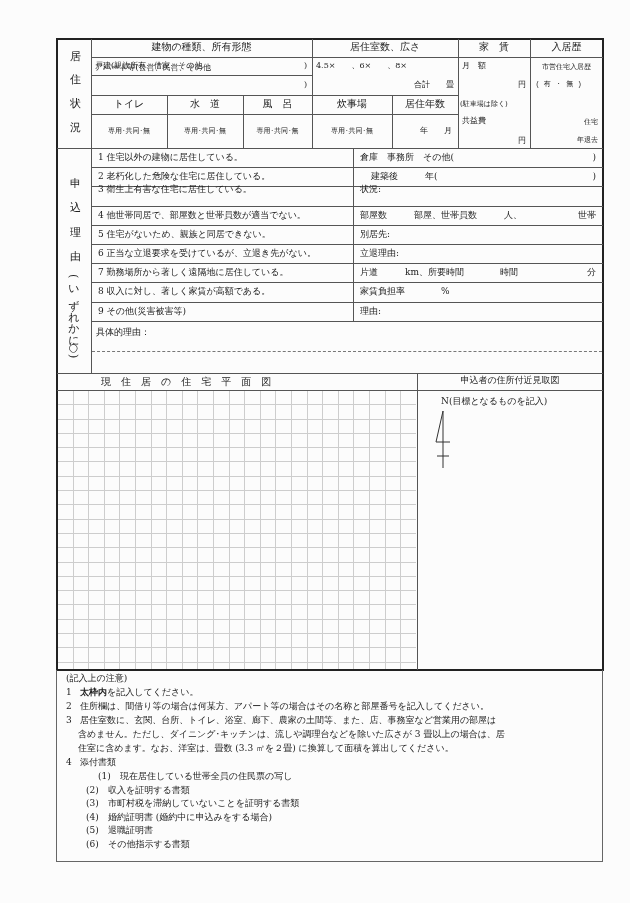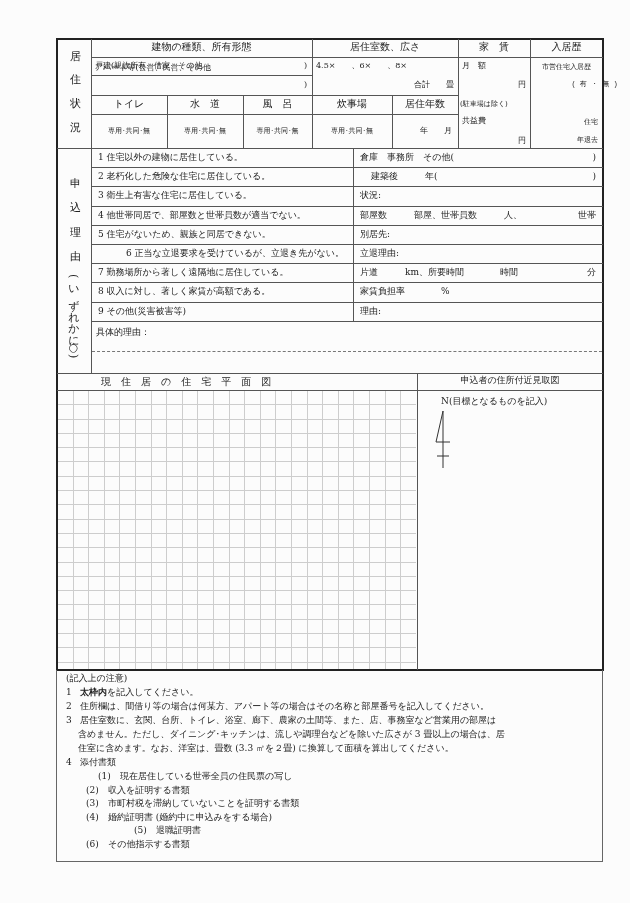--- a/index.html
+++ b/index.html
@@ -66,21 +66,21 @@
 <div class="t s8" style="left:316px;top:62px;">4.5×　　、6×　　、8×</div>
 <div class="t s8 right" style="left:380px;top:81px;width:74px;">合計　　畳</div>
 
 <div class="t s8" style="left:462px;top:62px;">月　額</div>
 <div class="t s8 right" style="left:500px;top:81px;width:26px;">円</div>
 <div class="t" style="left:460px;top:101px;font-size:7px;">(駐車場は除く)</div>
 <div class="t s8" style="left:462px;top:117px;">共益費</div>
 <div class="t s8 right" style="left:500px;top:137px;width:26px;">円</div>
 
 <div class="t center" style="left:530px;top:64px;width:73px;font-size:7px;">市営住宅入居歴</div>
-<div class="t center" style="left:530px;top:81px;width:57px;font-size:7px;padding-left:36px;">( 有 ・ 無 )</div>
+<div class="t center" style="left:530px;top:81px;width:57px;font-size:7px;">( 有 ・ 無 )</div>
 <div class="t right" style="left:540px;top:119px;width:58px;font-size:7px;">住宅</div>
 <div class="t right" style="left:540px;top:137px;width:58px;font-size:7px;">年退去</div>
 
 <div class="t s10 center" style="left:91px;top:100px;width:76px;">トイレ</div>
 <div class="t s10 center" style="left:167px;top:100px;width:76px;">水　道</div>
 <div class="t s10 center" style="left:243px;top:100px;width:69px;">風　呂</div>
 <div class="t s10 center" style="left:312px;top:100px;width:80px;">炊事場</div>
 <div class="t s10 center" style="left:392px;top:100px;width:66px;">居住年数</div>
 
 <div class="t center" style="left:91px;top:128px;width:76px;font-size:7px;">専用･共同･無</div>
@@ -105,40 +105,40 @@
       <div class="t s9" style="left: 268px; top: 5px;">倉庫　事務所　その他(</div>
       <div class="t s9 right" style="left: 440px; width: 64px; top: 5px;">)</div>
     </div>
     <div class="hl" style="left: 91px; top: 167px; width: 512px;"></div>
     <div class="abs" style="left: 92px; top: 167px; width: 510px; height: 19px;">
       <div class="t s9" style="left: 6px; top: 5px;">2 老朽化した危険な住宅に居住している。</div>
       <div class="t s9" style="left: 268px; top: 5px; padding-left: 11px;">建築後　　　年(</div>
       <div class="t s9 right" style="left: 440px; width: 64px; top: 5px;">)</div>
     </div>
     <div class="hl" style="left: 91px; top: 186px; width: 512px;"></div>
-    <div class="abs" style="left: 92px; top: 186px; width: 510px; height: 19px;">
+    <div class="abs" style="left: 92px; top: 180px; width: 510px; height: 19px;">
       <div class="t s9" style="left: 6px; top: 5px;">3 衛生上有害な住宅に居住している。</div>
       <div class="t s9" style="left: 268px; top: 5px;">状況:</div>
       <div class="t s9 right" style="left: 440px; width: 64px; top: 5px;"></div>
     </div>
     <div class="hl" style="left: 91px; top: 206px; width: 512px;"></div>
     <div class="abs" style="left: 92px; top: 206px; width: 510px; height: 19px;">
       <div class="t s9" style="left: 6px; top: 5px;">4 他世帯同居で、部屋数と世帯員数が適当でない。</div>
       <div class="t s9" style="left: 268px; top: 5px;">部屋数　　　部屋、世帯員数　　　人、</div>
       <div class="t s9 right" style="left: 440px; width: 64px; top: 5px;">世帯</div>
     </div>
     <div class="hl" style="left: 91px; top: 225px; width: 512px;"></div>
     <div class="abs" style="left: 92px; top: 225px; width: 510px; height: 19px;">
       <div class="t s9" style="left: 6px; top: 5px;">5 住宅がないため、親族と同居できない。</div>
       <div class="t s9" style="left: 268px; top: 5px;">別居先:</div>
       <div class="t s9 right" style="left: 440px; width: 64px; top: 5px;"></div>
     </div>
     <div class="hl" style="left: 91px; top: 244px; width: 512px;"></div>
     <div class="abs" style="left: 92px; top: 244px; width: 510px; height: 19px;">
-      <div class="t s9" style="left: 6px; top: 5px; margin-left: 28px;">6 正当な立退要求を受けているが、立退き先がない。</div>
+      <div class="t s9" style="left: 6px; top: 5px;">6 正当な立退要求を受けているが、立退き先がない。</div>
       <div class="t s9" style="left: 268px; top: 5px;">立退理由:</div>
       <div class="t s9 right" style="left: 440px; width: 64px; top: 5px;"></div>
     </div>
     <div class="hl" style="left: 91px; top: 263px; width: 512px;"></div>
     <div class="abs" style="left: 92px; top: 263px; width: 510px; height: 19px;">
       <div class="t s9" style="left: 6px; top: 5px;">7 勤務場所から著しく遠隔地に居住している。</div>
       <div class="t s9" style="left: 268px; top: 5px;">片道　　　km、所要時間　　　　時間</div>
       <div class="t s9 right" style="left: 440px; width: 64px; top: 5px;">分</div>
     </div>
     <div class="hl" style="left: 91px; top: 282px; width: 512px;"></div>
@@ -182,15 +182,15 @@
     <div class="t s9" style="top: 716px; left: 66px;"><span style="display: inline-block; width: 14px;">3</span><span>居住室数に、玄関、台所、トイレ、浴室、廊下、農家の土間等、また、店、事務室など営業用の部屋は</span></div>
     <div class="t s9" style="top: 730px; left: 78px;"><span>含めません。ただし、ダイニング･キッチンは、流しや調理台などを除いた広さが 3 畳以上の場合は、居</span></div>
     <div class="t s9" style="top: 744px; left: 78px;"><span>住室に含めます。なお、洋室は、畳数 (3.3 ㎡を２畳) に換算して面積を算出してください。</span></div>
     <div class="t s9" style="top: 758px; left: 66px;"><span style="display: inline-block; width: 14px;">4</span><span>添付書類</span></div>
   </div>
 <div id="attach-list">
     <div class="t s9" style="left: 86px; top: 772px; margin-left: 12px;"><span style="display: inline-block; width: 22px;">(1)</span><span>現在居住している世帯全員の住民票の写し</span></div>
     <div class="t s9" style="left: 86px; top: 785.6px;"><span style="display: inline-block; width: 22px;">(2)</span><span>収入を証明する書類</span></div>
     <div class="t s9" style="left: 86px; top: 799.2px;"><span style="display: inline-block; width: 22px;">(3)</span><span>市町村税を滞納していないことを証明する書類</span></div>
     <div class="t s9" style="left: 86px; top: 812.8px;"><span style="display: inline-block; width: 22px;">(4)</span><span>婚約証明書 (婚約中に申込みをする場合)</span></div>
-    <div class="t s9" style="left: 86px; top: 826.4px; margin-left: 48px;"><span style="display: inline-block; width: 22px;">(5)</span><span>退職証明書</span></div>
+    <div class="t s9" style="left: 86px; top: 826.4px;"><span style="display: inline-block; width: 22px;">(5)</span><span>退職証明書</span></div>
     <div class="t s9" style="left: 86px; top: 840px;"><span style="display: inline-block; width: 22px;">(6)</span><span>その他指示する書類</span></div>
   </div>
 
 </body></html>

